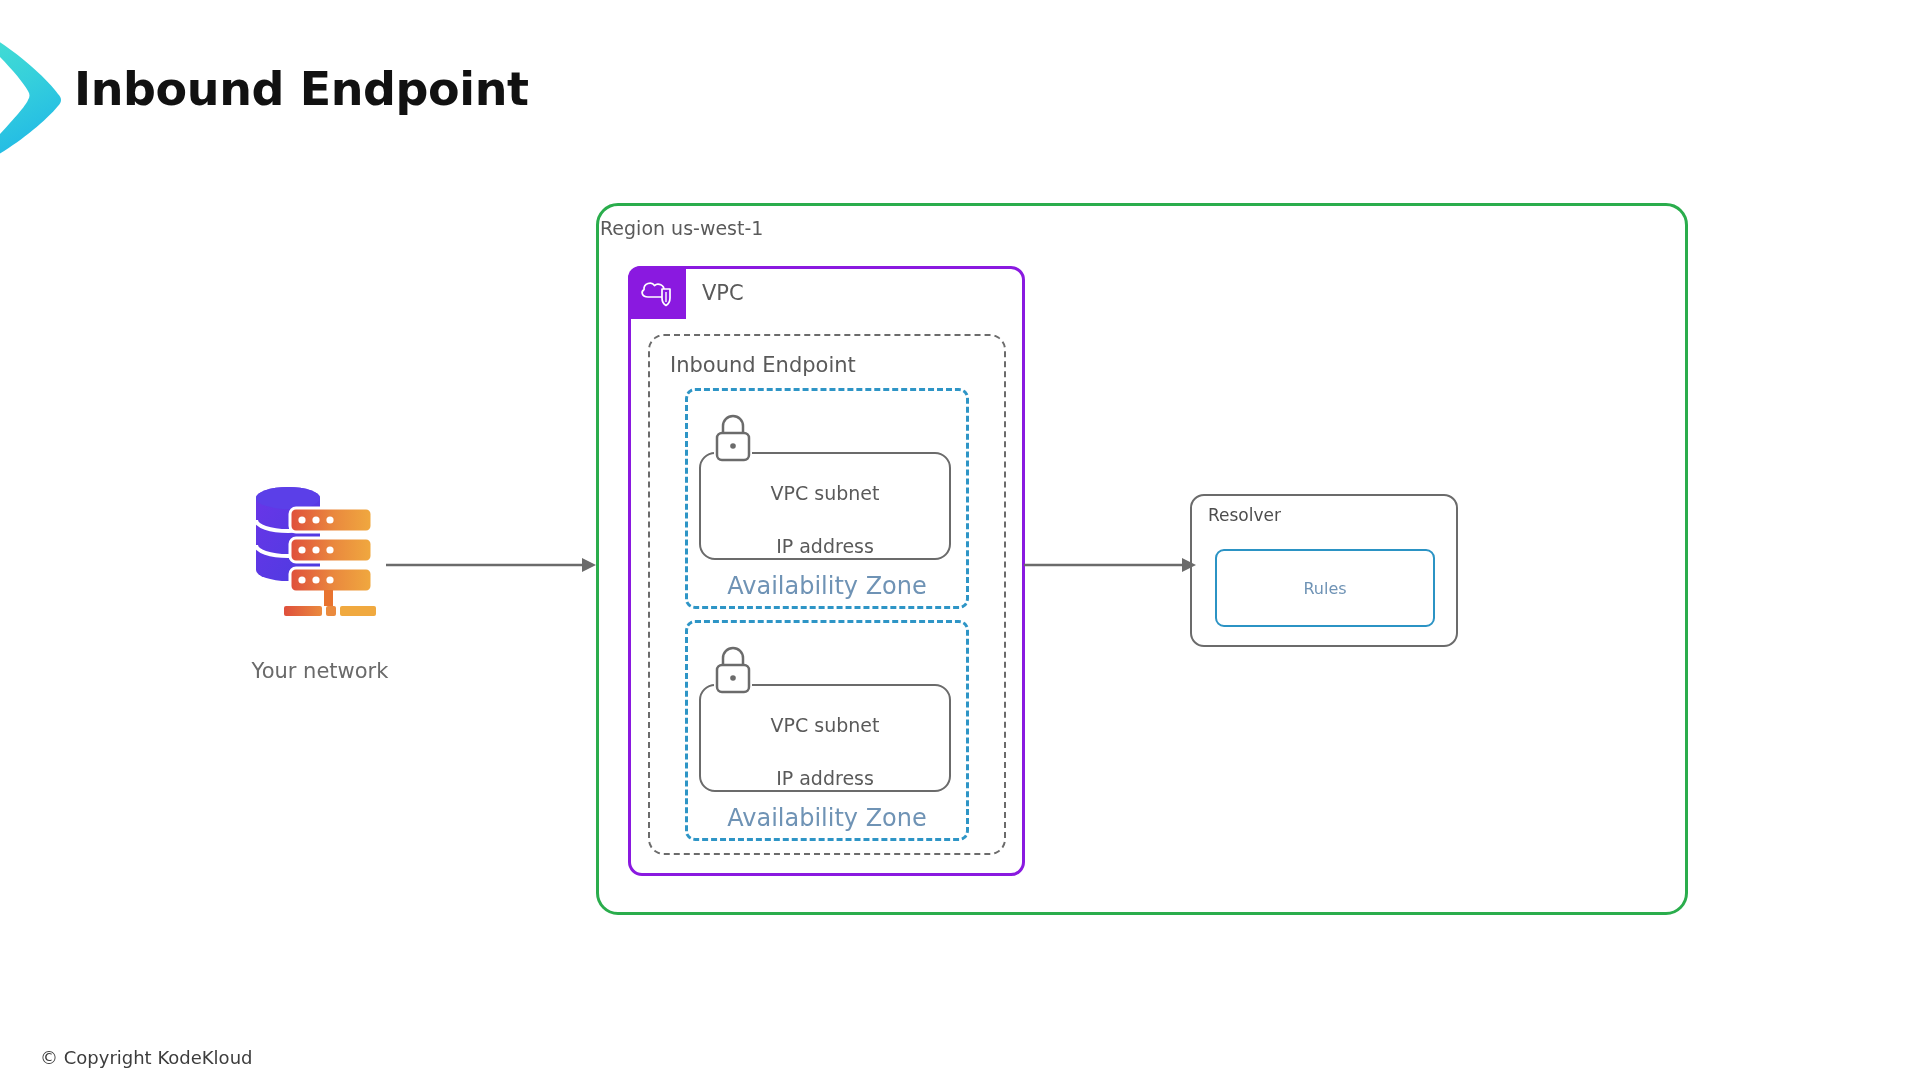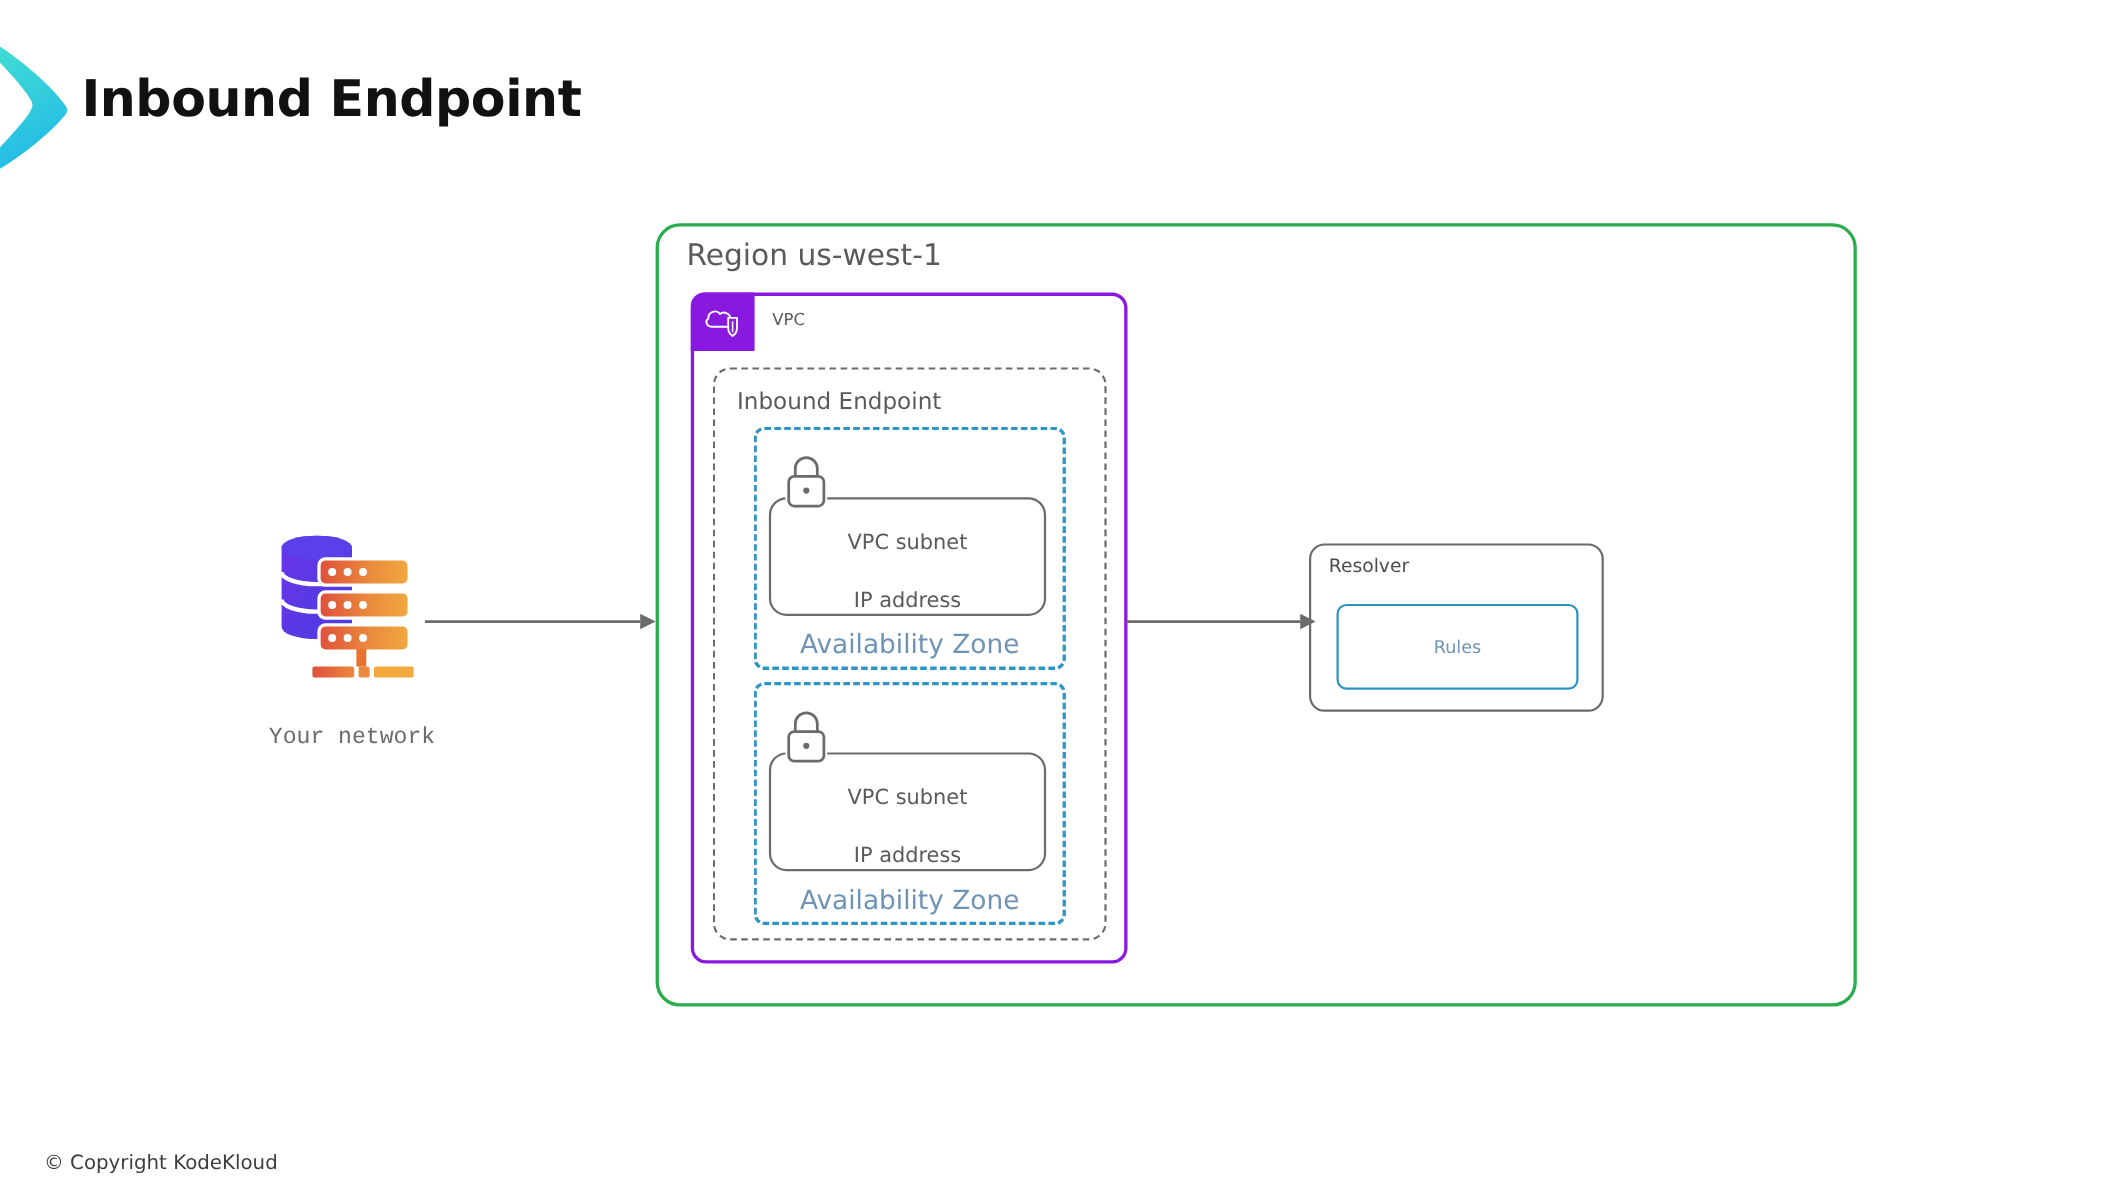--- a/index.html
+++ b/index.html
@@ -42,23 +42,23 @@
     top: 203px;
     width: 1092px;
     height: 712px;
     border: 3px solid var(--green, #2aad4c);
     border-radius: 22px;
     box-sizing: border-box;
     background: transparent;
   }
   #region-label {
     position: absolute;
-    left: 624px;
+    left: 600px;
     top: 217px;
-    font-size: 27px;
+    font-size: 19px;
     color: #5a5a5a;
     white-space: nowrap;
   }
 
   
   #vpc-box {
     position: absolute;
     left: 628px;
     top: 266px;
     width: 397px;
@@ -76,21 +76,21 @@
     background: #8a19e0;
     border-top-left-radius: 12px;
     display: flex;
     align-items: center;
     justify-content: center;
   }
   #vpc-label {
     position: absolute;
     left: 702px;
     top: 281px;
-    font-size: 15px;
+    font-size: 21px;
     color: #5a5a5a;
     white-space: nowrap;
   }
 
   
   #endpoint-box {
     position: absolute;
     left: 648px;
     top: 334px;
     width: 358px;
@@ -224,21 +224,20 @@
   }
   #network-label {
     position: absolute;
     left: 180px;
     top: 659px;
     width: 280px;
     text-align: center;
     font-size: 21px;
     color: #6a6a6a;
     white-space: nowrap;
-    font-family: Liberation Mono, monospace;
   }
 
   
   #arrow-network-to-region {
     position: absolute;
     left: 386px;
     top: 556px;
     width: 210px;
     height: 18px;
   }

